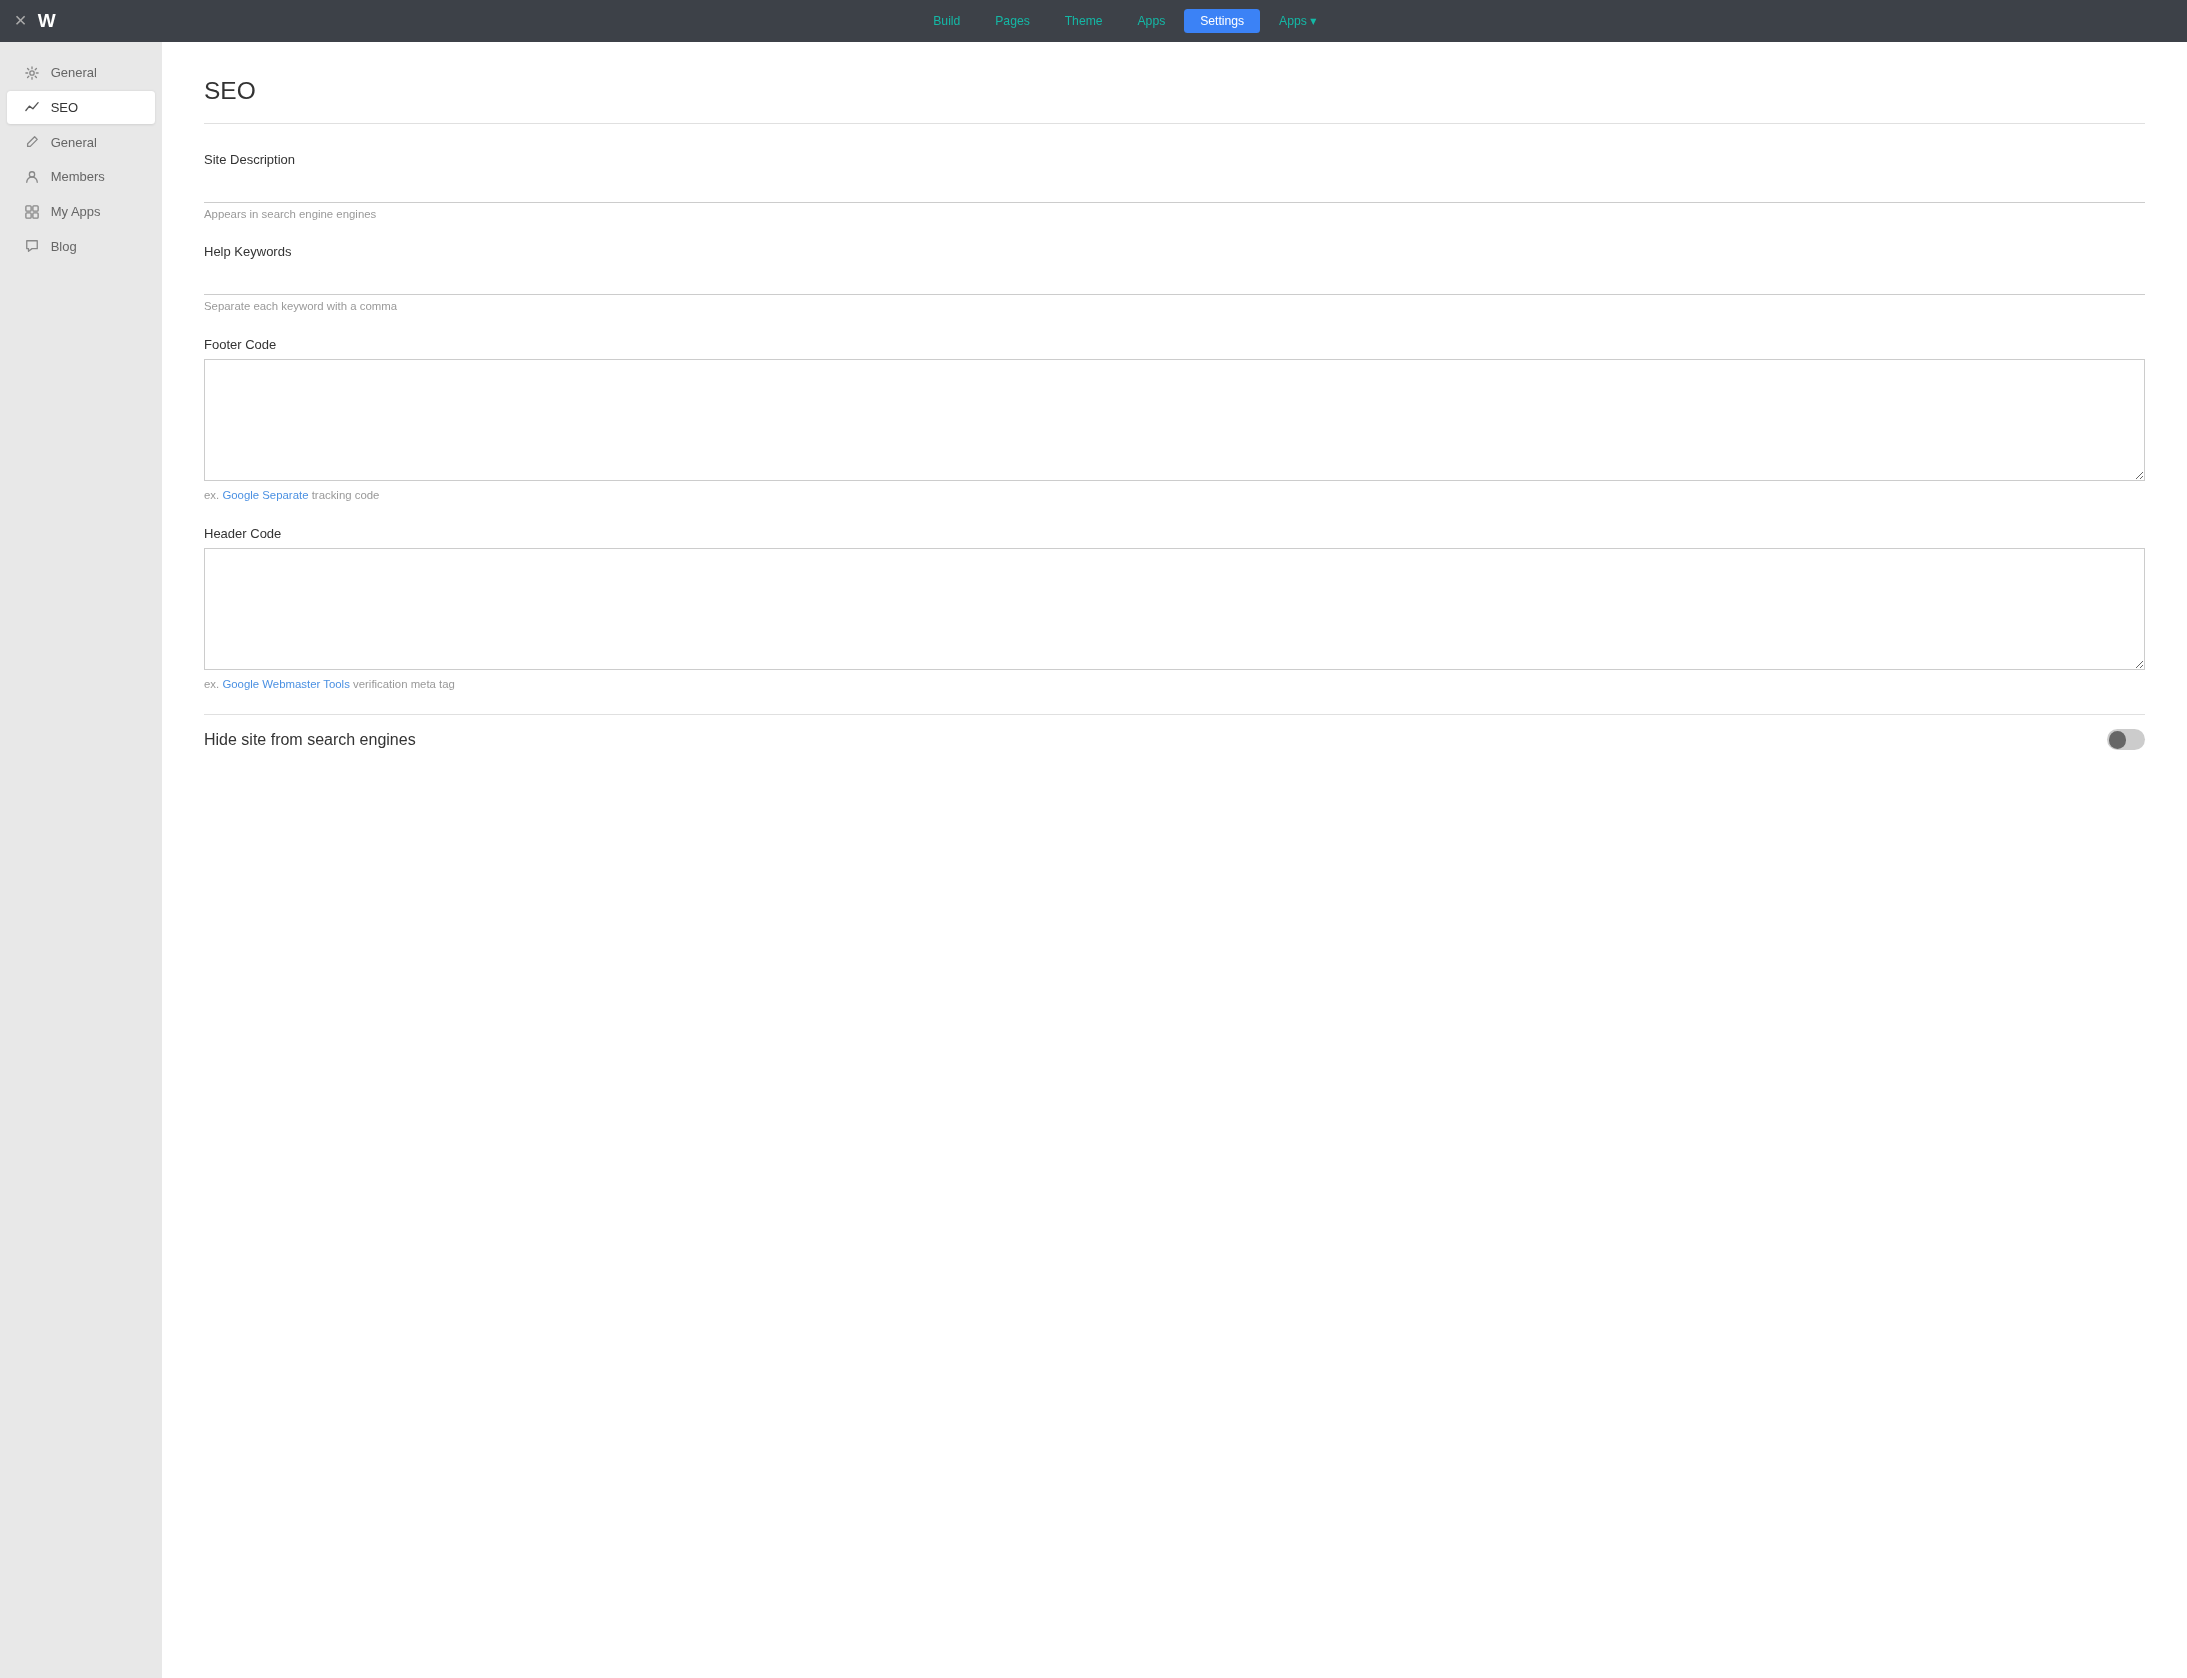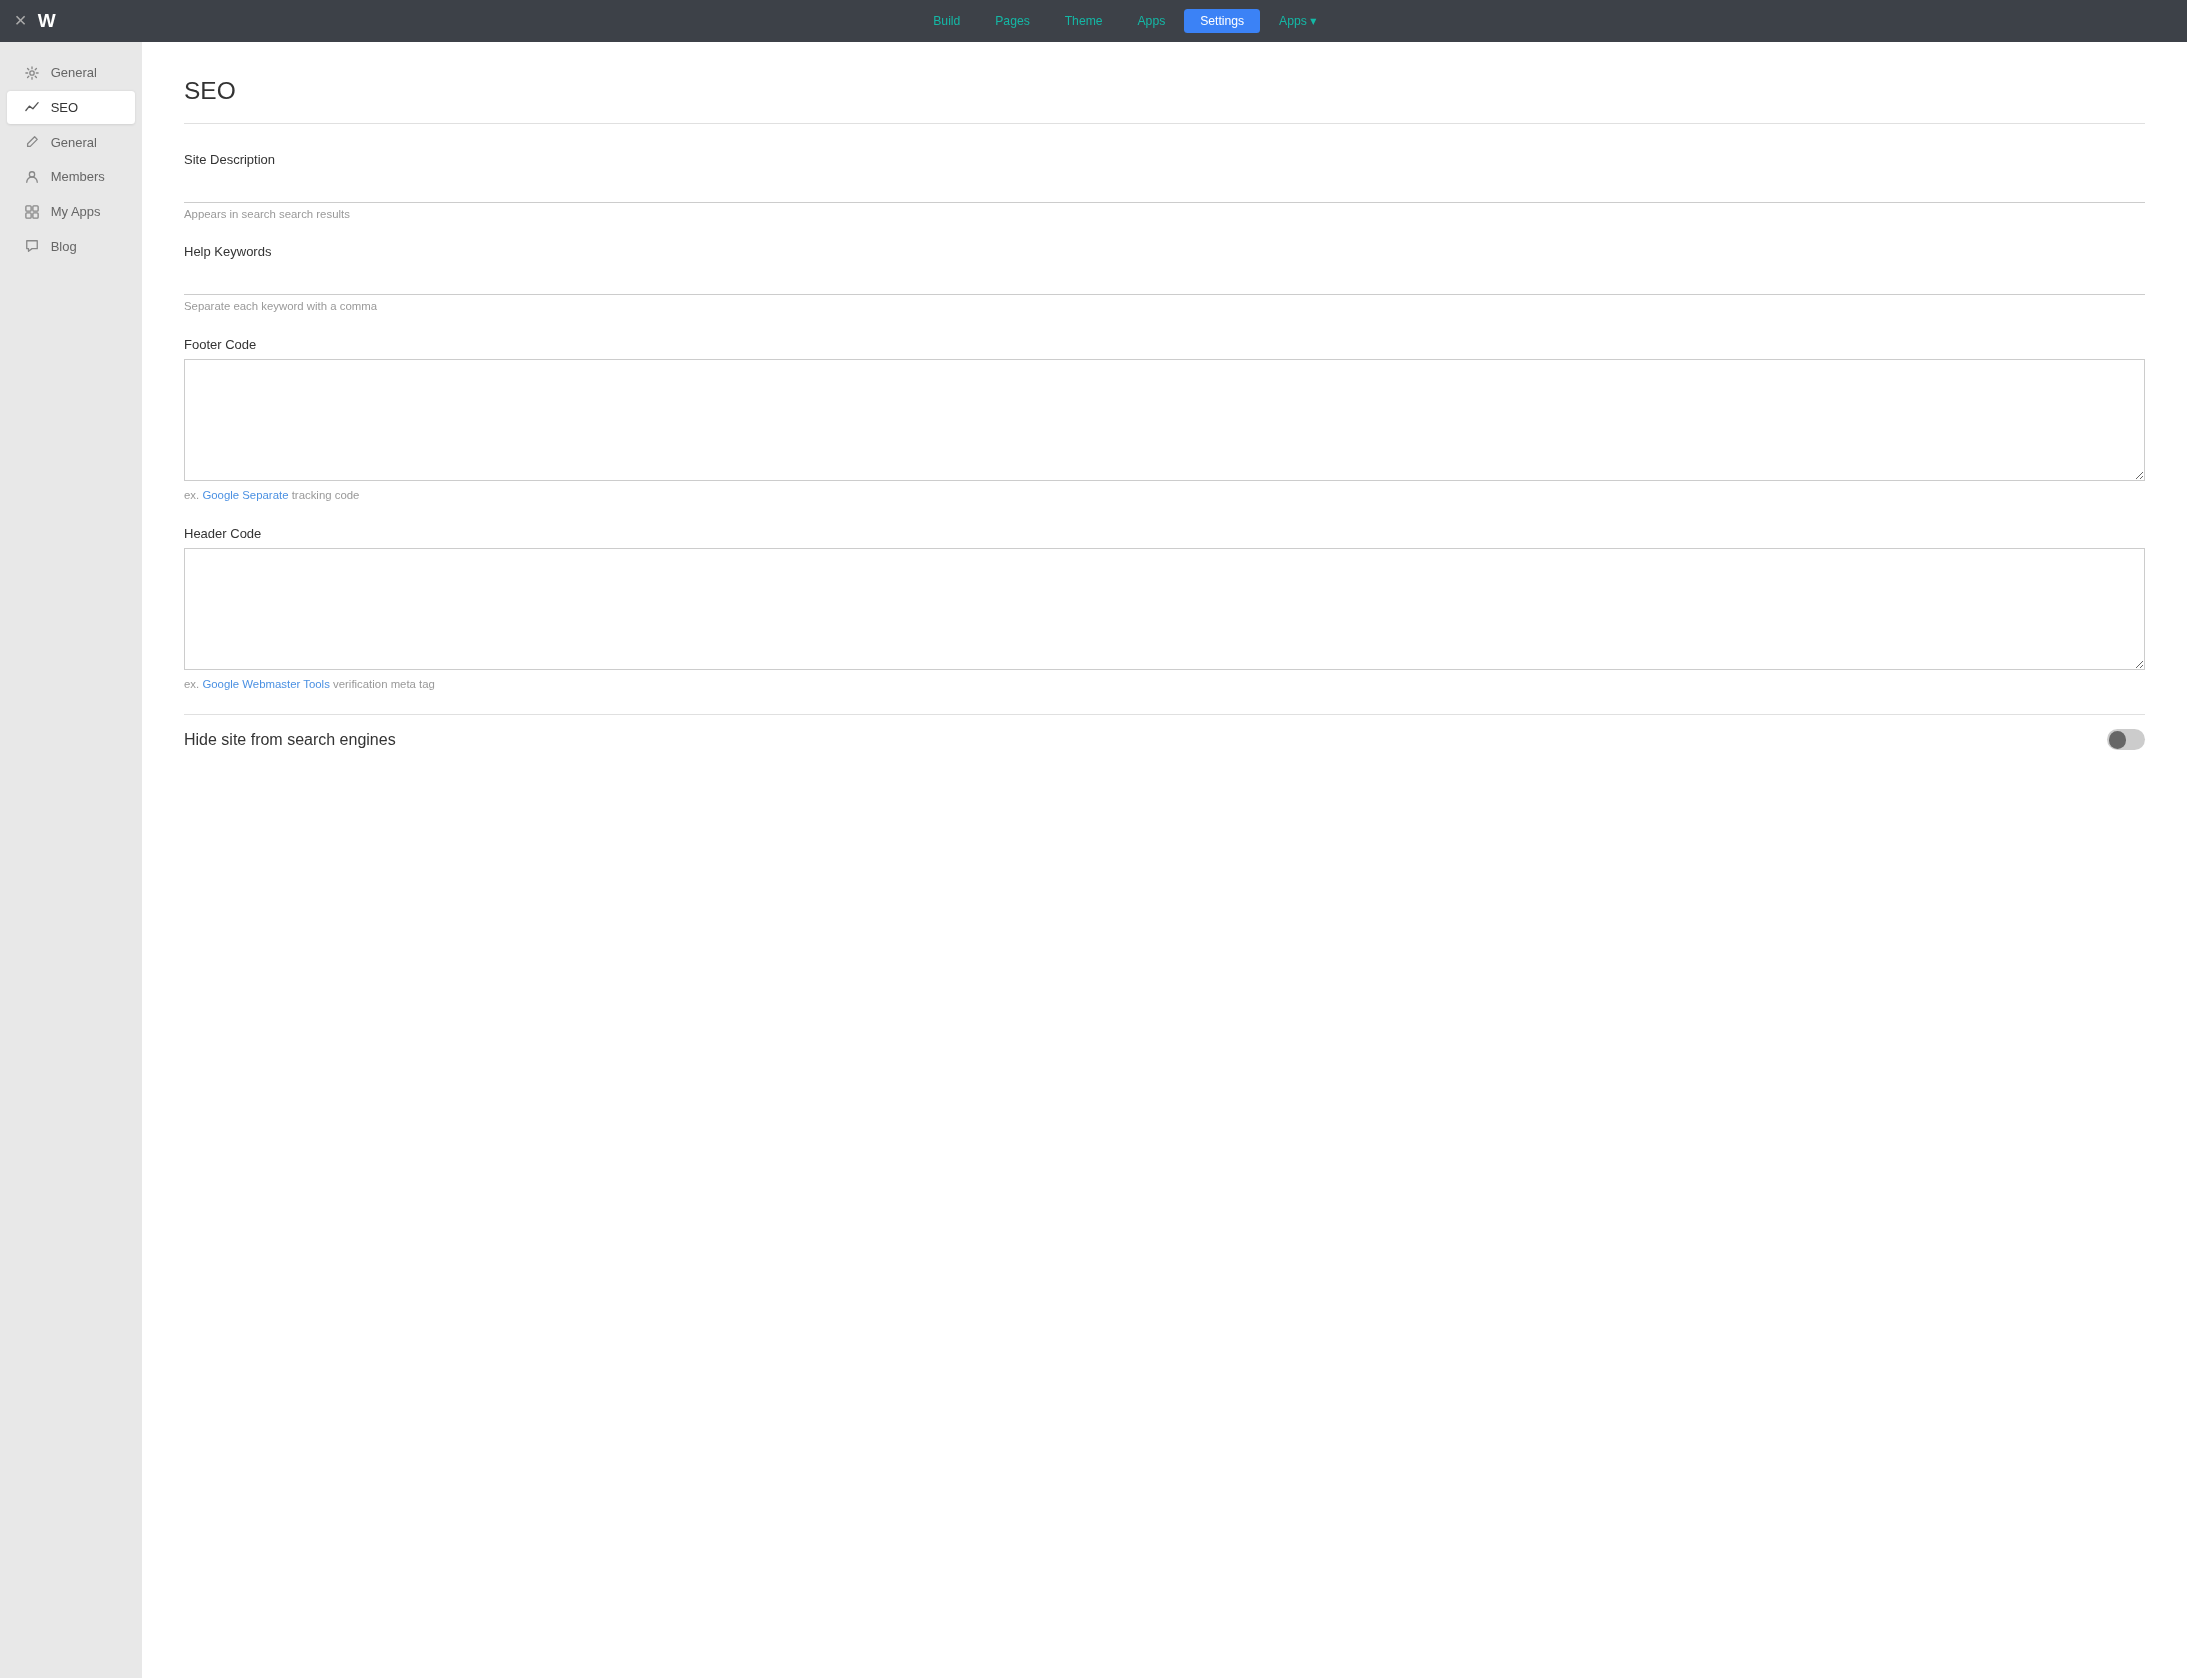--- a/index.html
+++ b/index.html
@@ -50,21 +50,21 @@
 
     
     .main-layout {
       display: flex;
       flex: 1;
       overflow: hidden;
     }
 
     
     .sidebar {
-      width: 142px;
+      width: 162px;
       background: #e8e8e8;
       flex-shrink: 0;
       padding: 14px 0;
       display: flex;
       flex-direction: column;
       gap: 1.7px;
     }
     .sidebar-item {
       display: flex;
       align-items: center;
@@ -270,21 +270,21 @@
   </aside>
 
   <main class="content">
 
     <h1 class="page-title">SEO</h1>
     <hr class="divider">
 
     <div class="form-group">
       <label class="form-label">Site Description</label>
       <input type="text" class="form-input" value="" style="">
-      <p class="form-hint">Appears in search search results</p>
+      <p class="form-hint">Appears in search engine engines</p>
     </div>
 
     <div class="form-group">
       <label class="form-label">Help Keywords</label>
       <input type="text" class="form-input" value="" style="">
       <p class="form-hint">Separate each keyword with a comma</p>
     </div>
 
     <div class="form-group">
       <label class="form-label">Footer Code</label>

